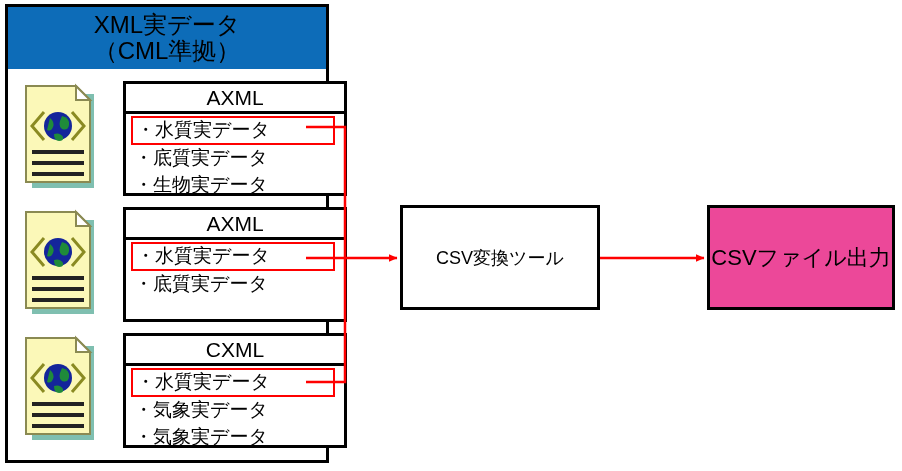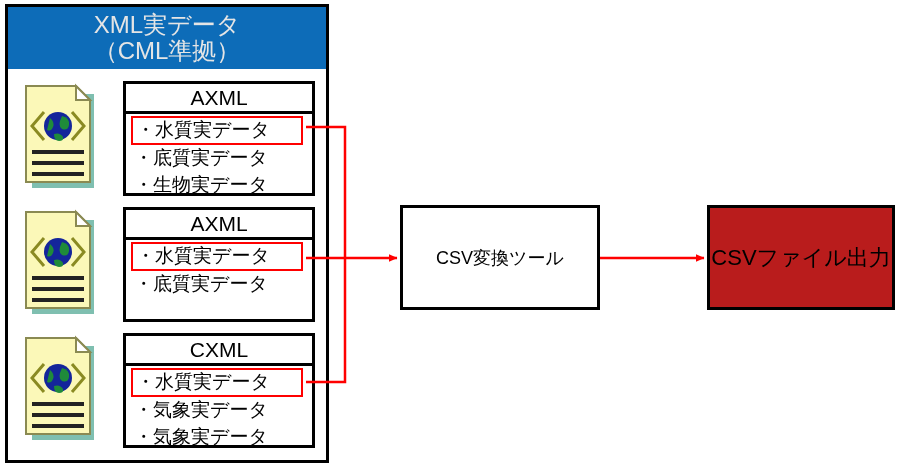--- a/index.html
+++ b/index.html
@@ -29,21 +29,21 @@
     box-sizing: border-box;
     background: #ffffff;
   }
   .panel-header {
     position: absolute;
     left: 0;
     top: 0;
     width: 100%;
     height: 62px;
     background: #0d6cb8;
-    color: #e5e5e5;
+    color: #000000;
     display: flex;
     flex-direction: column;
     align-items: center;
     justify-content: center;
     line-height: 1.08;
     box-sizing: border-box;
   }
   .panel-header .hl {
     font-size: 24px;
     white-space: nowrap;
@@ -67,21 +67,21 @@
     top: 7px;
     width: 88px;
     height: 112px;
   }
 
   
   .xml-box {
     position: absolute;
     left: 115px;
     top: 6px;
-    width: 192px;
+    width: 224px;
     height: 115px;
     border: 3px solid #000000;
     box-sizing: border-box;
     background: #ffffff;
   }
   .xml-title {
     height: 30px;
     border-bottom: 3px solid #000000;
     display: flex;
     align-items: center;
@@ -126,21 +126,21 @@
     color: #000000;
     white-space: nowrap;
   }
   .out-box {
     position: absolute;
     left: 707px;
     top: 205px;
     width: 188px;
     height: 105px;
     border: 3px solid #000000;
-    background: #b91c1c;
+    background: #ec4899;
     box-sizing: border-box;
     display: flex;
     align-items: center;
     justify-content: center;
     font-size: 22px;
     color: #000000;
     white-space: nowrap;
   }
 
   

